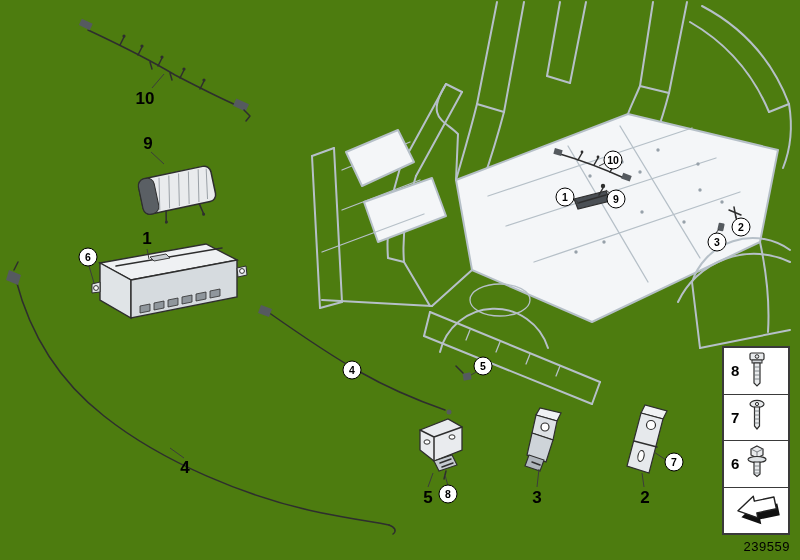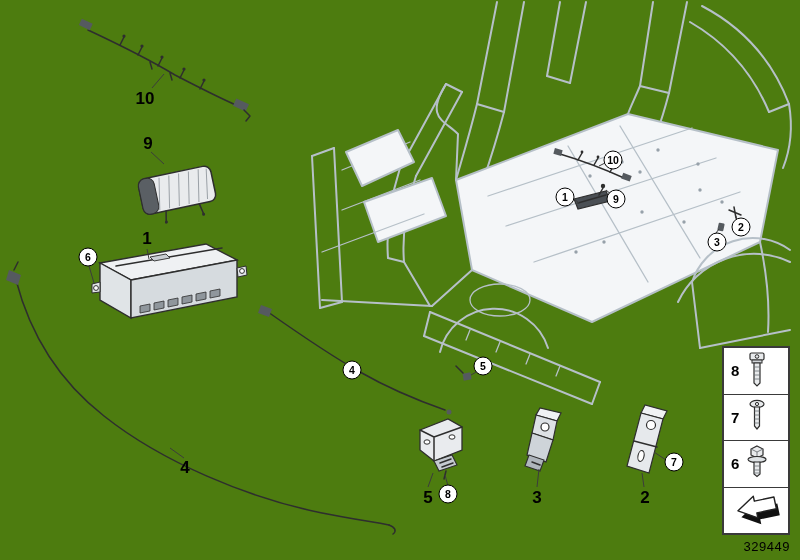--- a/index.html
+++ b/index.html
@@ -302,15 +302,15 @@
     <div class="fastener-cell arrow-cell">
       <svg width="48" height="38" viewBox="0 0 48 38">
         <g transform="rotate(-12 24 18)">
           <path d="M 44,10 L 24,10 L 24,5 L 6,16 L 24,27 L 24,22 L 44,22 Z" transform="translate(2,7)" fill="#111"></path>
           <path d="M 44,10 L 24,10 L 24,5 L 6,16 L 24,27 L 24,22 L 44,22 Z" fill="#fff" stroke="#222" stroke-width="1.4" stroke-linejoin="round"></path>
         </g>
       </svg>
     </div>
   </div>
 
-  <div class="diagram-number">329449</div>
+  <div class="diagram-number">239559</div>
 
 </div>
 
 </body></html>

